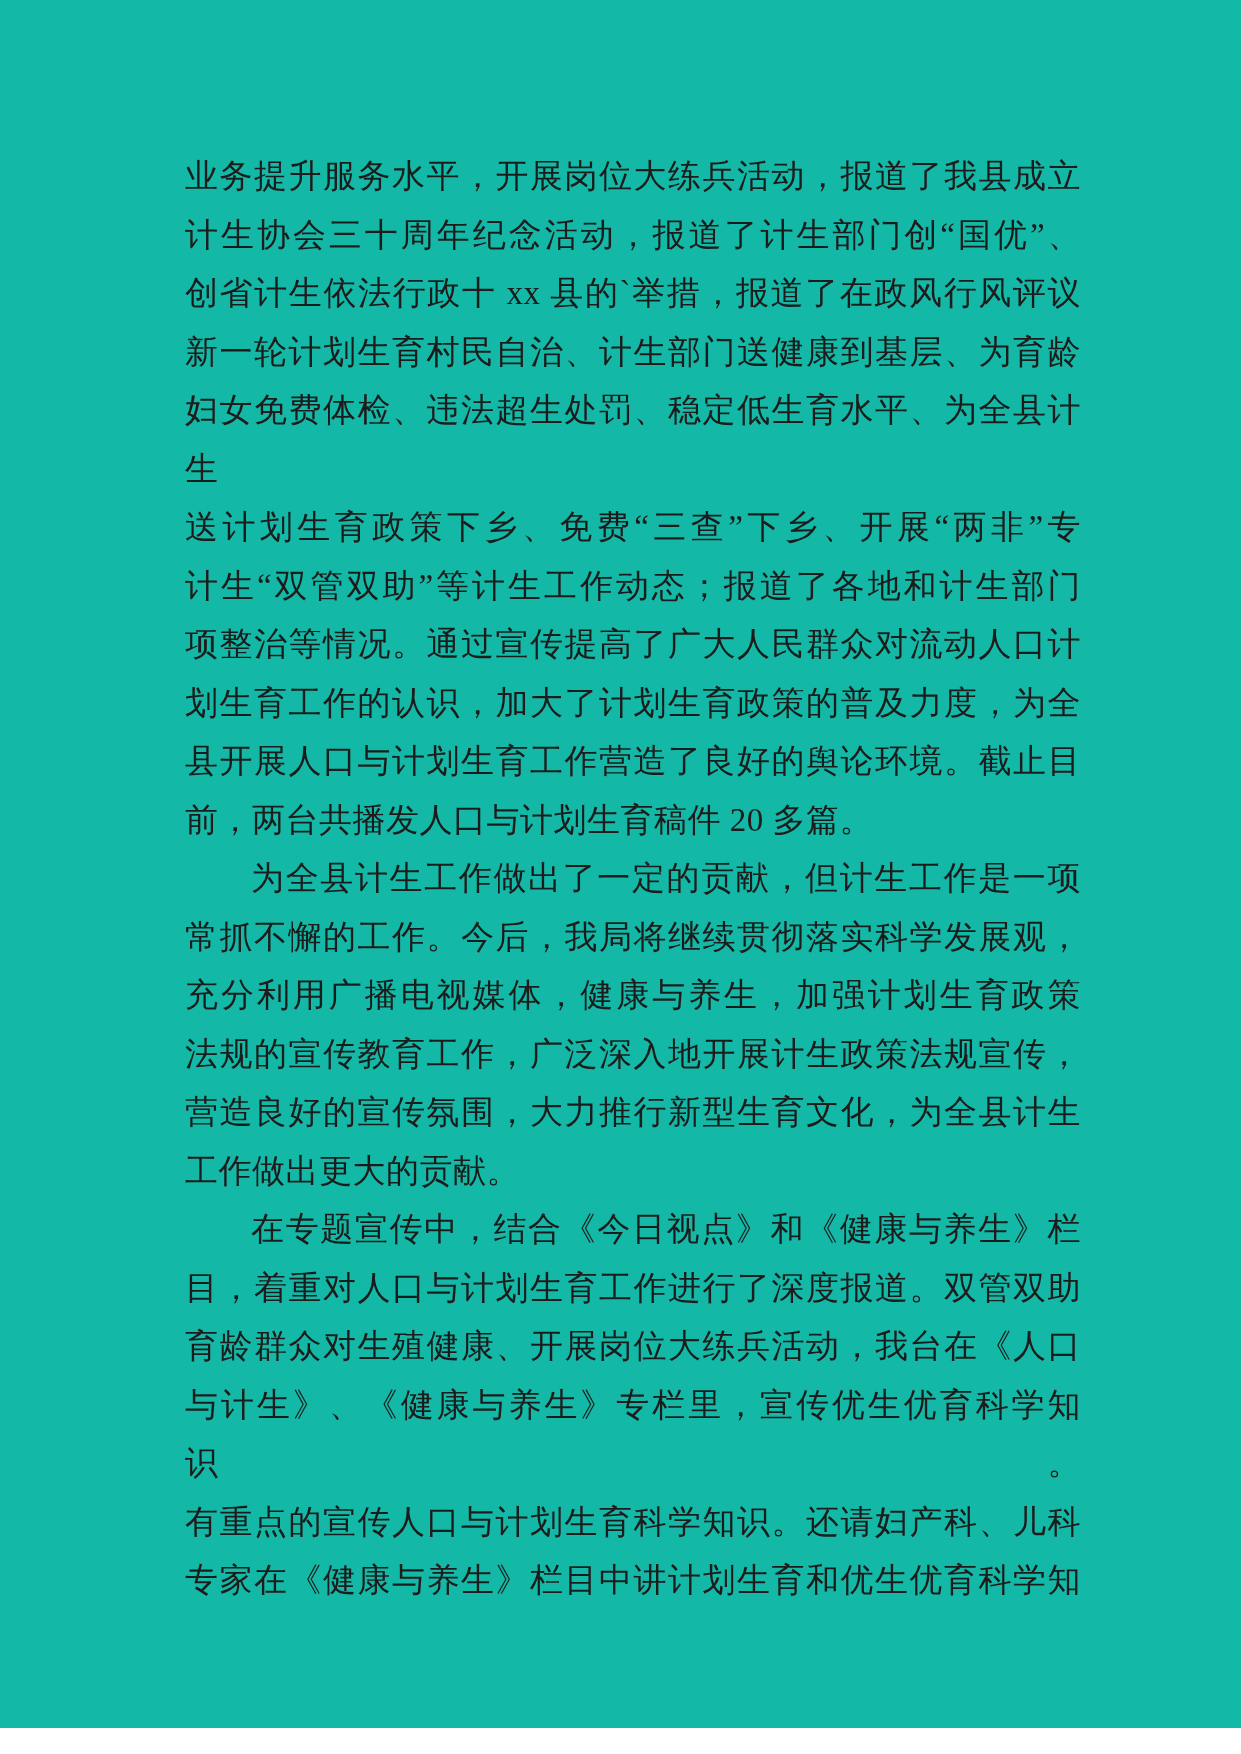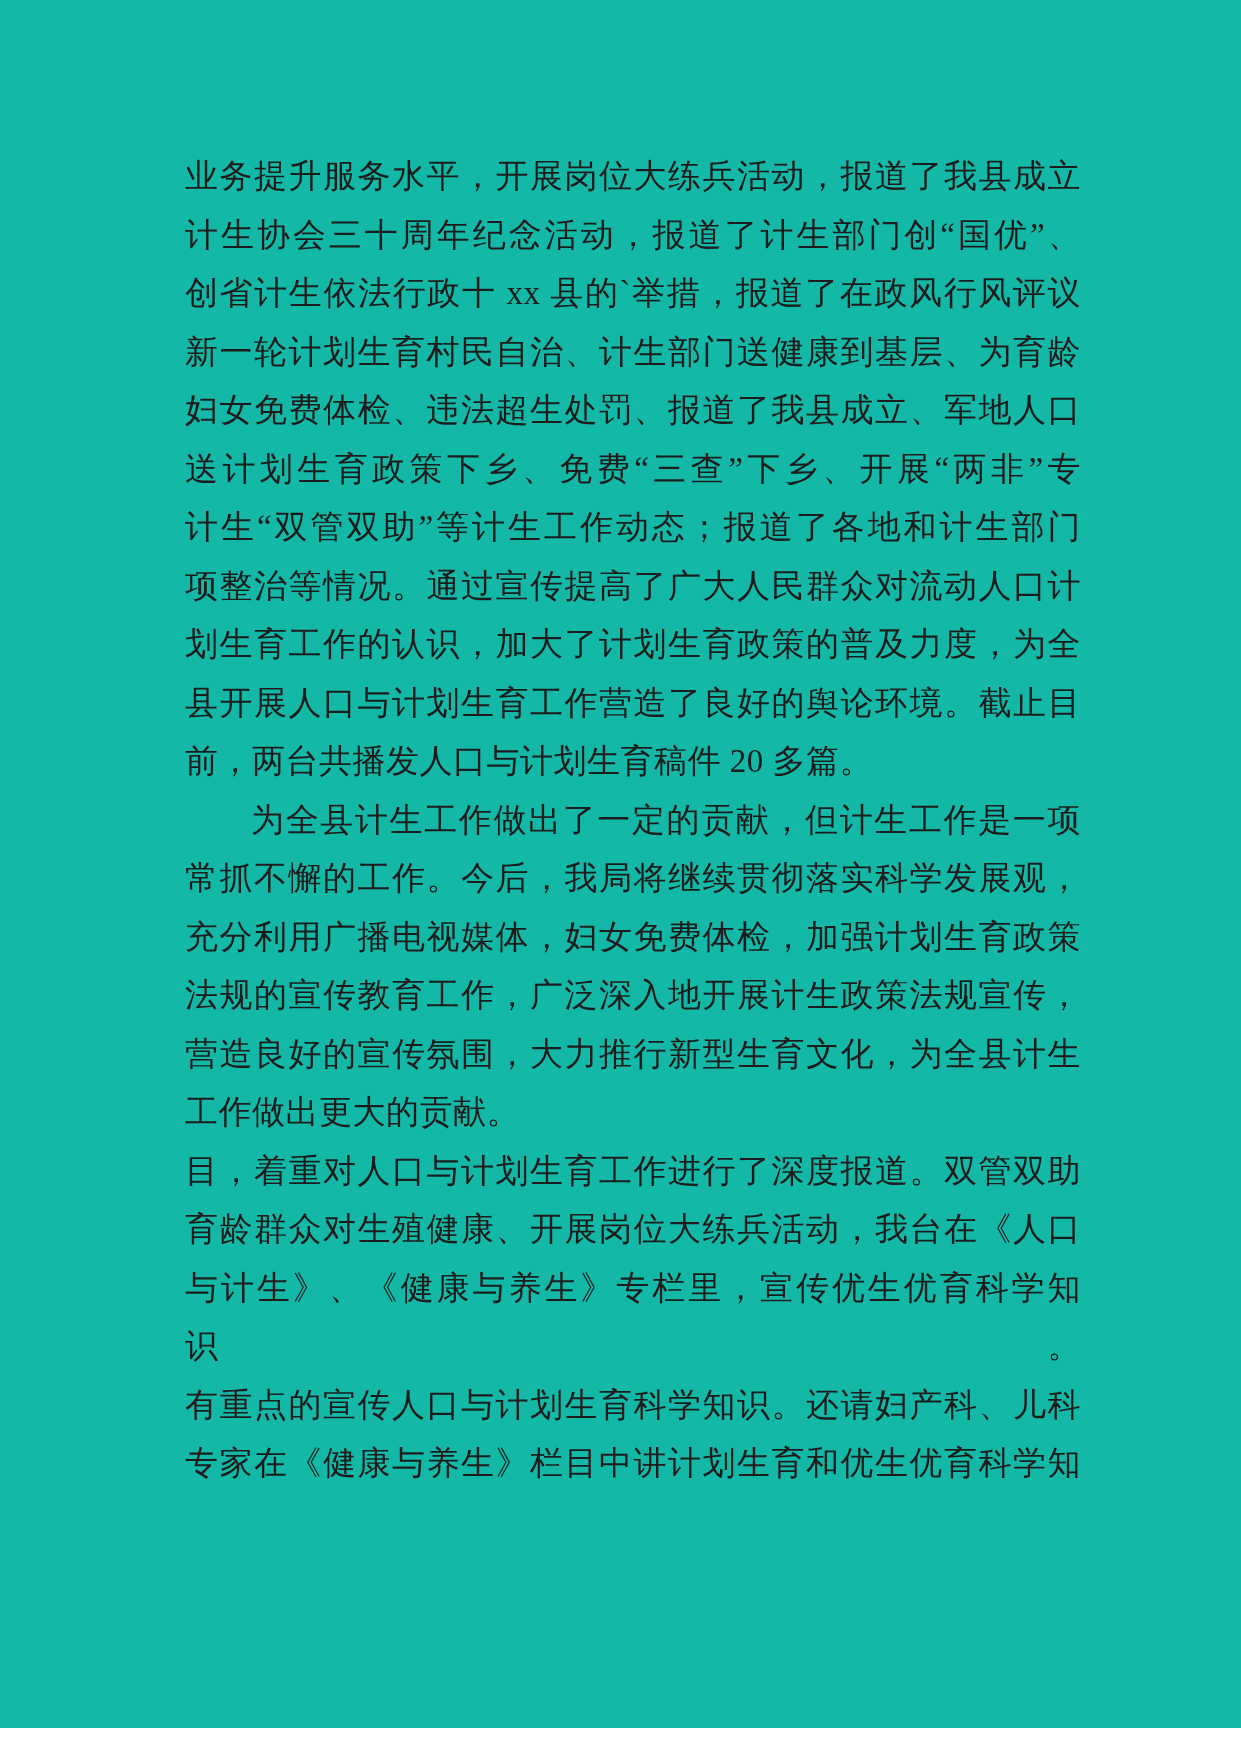--- a/index.html
+++ b/index.html
@@ -47,32 +47,33 @@
 </style>
 </head>
 <body>
 
 <div class="page">
   <div class="text-block">
     <div class="line fill">业务提升服务水平，开展岗位大练兵活动，报道了我县成立</div>
     <div class="line fill">计生协会三十周年纪念活动，报道了计生部门创“国优”、</div>
     <div class="line fill">创省计生依法行政十 xx 县的`举措，报道了在政风行风评议</div>
     <div class="line fill">新一轮计划生育村民自治、计生部门送健康到基层、为育龄</div>
-    <div class="line fill">妇女免费体检、违法超生处罚、报道了我县成立、军地人口</div>
+    <div class="line fill">妇女免费体检、违法超生处罚、稳定低生育水平、为全县计生</div>
     <div class="line fill">送计划生育政策下乡、免费“三查”下乡、开展“两非”专</div>
     <div class="line fill">计生“双管双助”等计生工作动态；报道了各地和计生部门</div>
     <div class="line fill">项整治等情况。通过宣传提高了广大人民群众对流动人口计</div>
     <div class="line fill">划生育工作的认识，加大了计划生育政策的普及力度，为全</div>
     <div class="line fill">县开展人口与计划生育工作营造了良好的舆论环境。截止目</div>
     <div class="line end">前，两台共播发人口与计划生育稿件 20 多篇。</div>
     <div class="line fill indent">为全县计生工作做出了一定的贡献，但计生工作是一项</div>
     <div class="line fill">常抓不懈的工作。今后，我局将继续贯彻落实科学发展观，</div>
-    <div class="line fill">充分利用广播电视媒体，妇女免费体检，加强计划生育政策</div>
+    <div class="line fill">充分利用广播电视媒体，健康与养生，加强计划生育政策</div>
     <div class="line fill">法规的宣传教育工作，广泛深入地开展计生政策法规宣传，</div>
     <div class="line fill">营造良好的宣传氛围，大力推行新型生育文化，为全县计生</div>
     <div class="line end">工作做出更大的贡献。</div>
+    <div class="line fill indent">在专题宣传中，结合《今日视点》和《健康与养生》栏</div>
     <div class="line fill">目，着重对人口与计划生育工作进行了深度报道。双管双助</div>
     <div class="line fill">育龄群众对生殖健康、开展岗位大练兵活动，我台在《人口</div>
     <div class="line fill">与计生》、《健康与养生》专栏里，宣传优生优育科学知识。</div>
     <div class="line fill">有重点的宣传人口与计划生育科学知识。还请妇产科、儿科</div>
     <div class="line fill">专家在《健康与养生》栏目中讲计划生育和优生优育科学知</div>
   </div>
 </div>
 
 </body></html>

